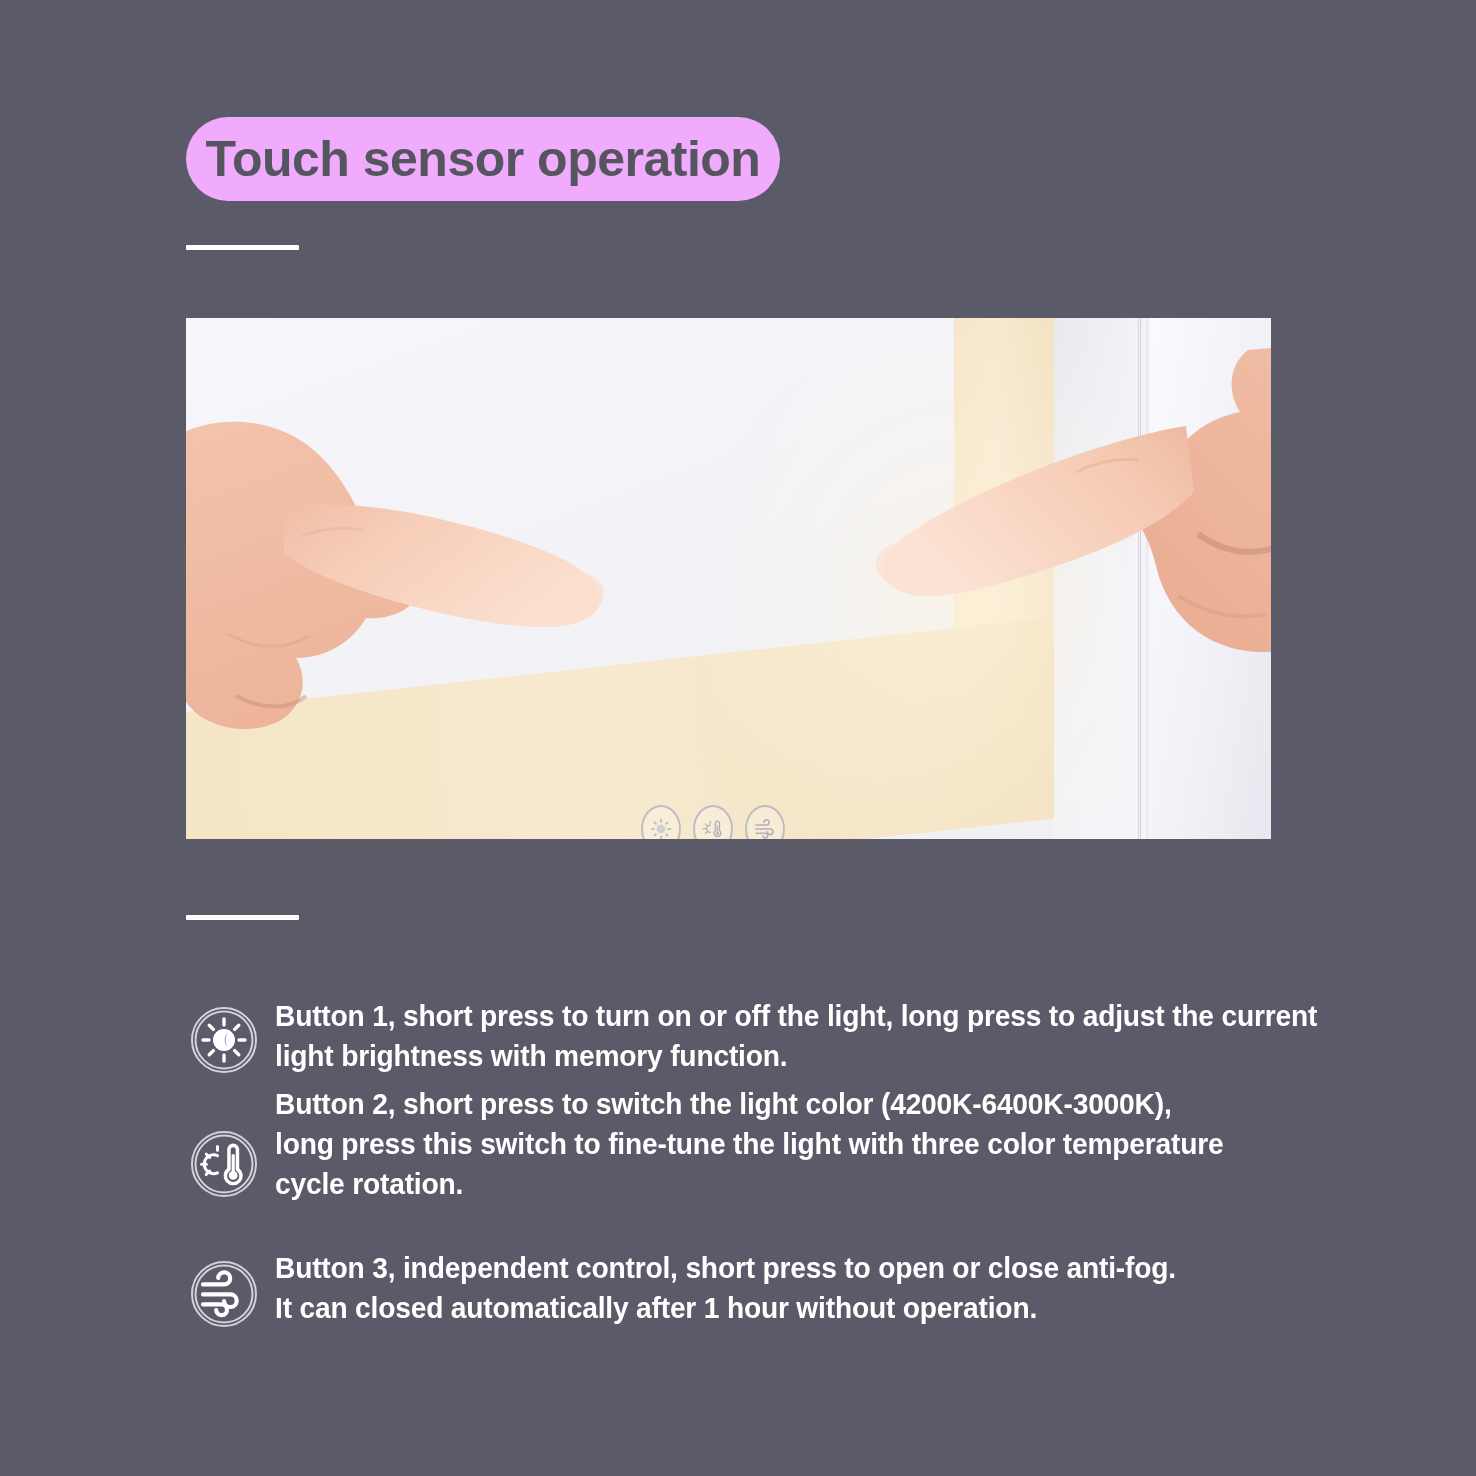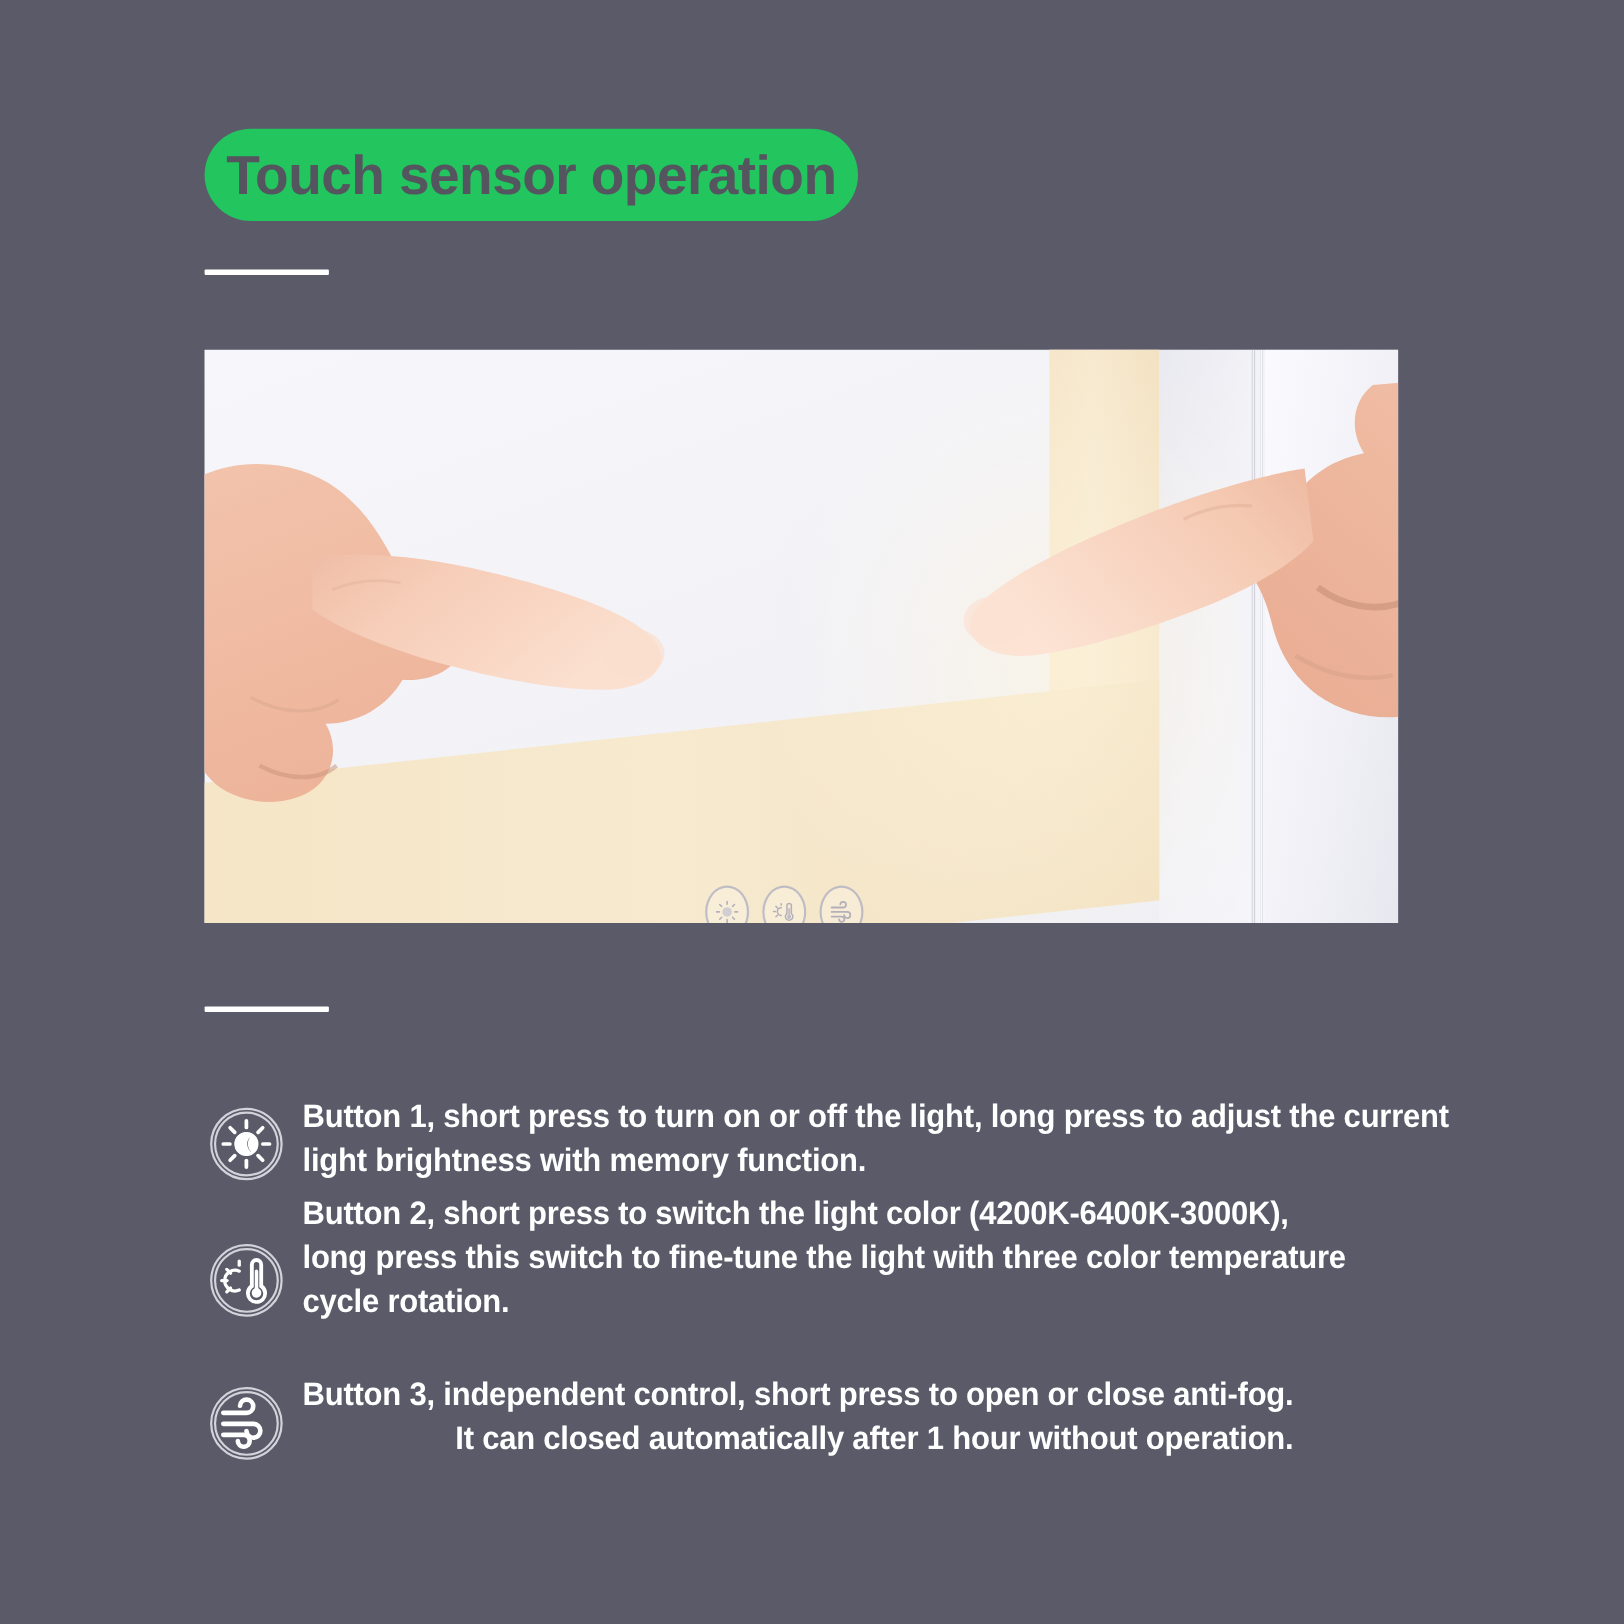--- a/index.html
+++ b/index.html
@@ -20,21 +20,21 @@
     inset: 0;
   }
 
   
   .title-pill {
     position: absolute;
     left: 186px;
     top: 117px;
     width: 594px;
     height: 84px;
-    background: #22c55e;
+    background: #f0abfc;
     border-radius: 42px;
     display: flex;
     align-items: center;
     justify-content: center;
     box-sizing: border-box;
   }
   .title-text {
     font-family: "Liberation Sans", sans-serif;
     font-size: 50px;
     font-weight: bold;
@@ -164,21 +164,21 @@
   
   .instr {
     position: absolute;
     left: 186px;
     display: flex;
     align-items: flex-start;
     width: 1180px;
   }
   .instr-1 { top: 996px; }
   .instr-2 { top: 1084px; }
-  .instr-3 { top: 1248px; text-align: right; }
+  .instr-3 { top: 1248px; }
 
   .instr-icon {
     width: 76px;
     height: 76px;
     flex: 0 0 76px;
     display: flex;
     align-items: center;
     justify-content: center;
   }
   .instr-2 .instr-icon { margin-top: 42px; }

